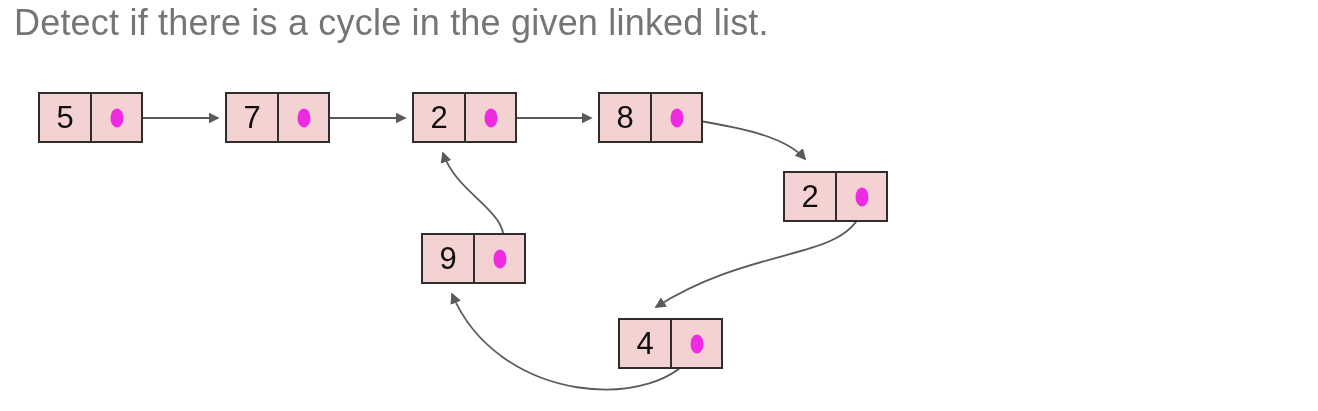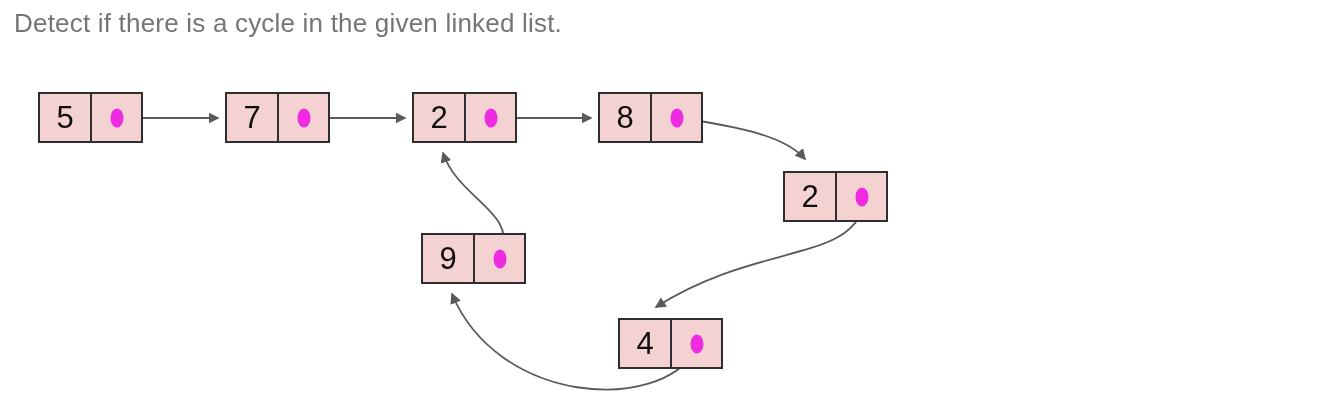--- a/index.html
+++ b/index.html
@@ -12,21 +12,21 @@
     position: relative;
     width: 1318px;
     height: 411px;
     background: #ffffff;
     overflow: hidden;
   }
   .page-title {
     position: absolute;
     left: 14px;
     top: 5px;
-    font-size: 26px;
+    font-size: 36px;
     line-height: 36px;
     color: #757575;
     letter-spacing: 0.2px;
     white-space: nowrap;
   }
   .edge-layer {
     position: absolute;
     left: 0;
     top: 0;
     width: 1318px;

